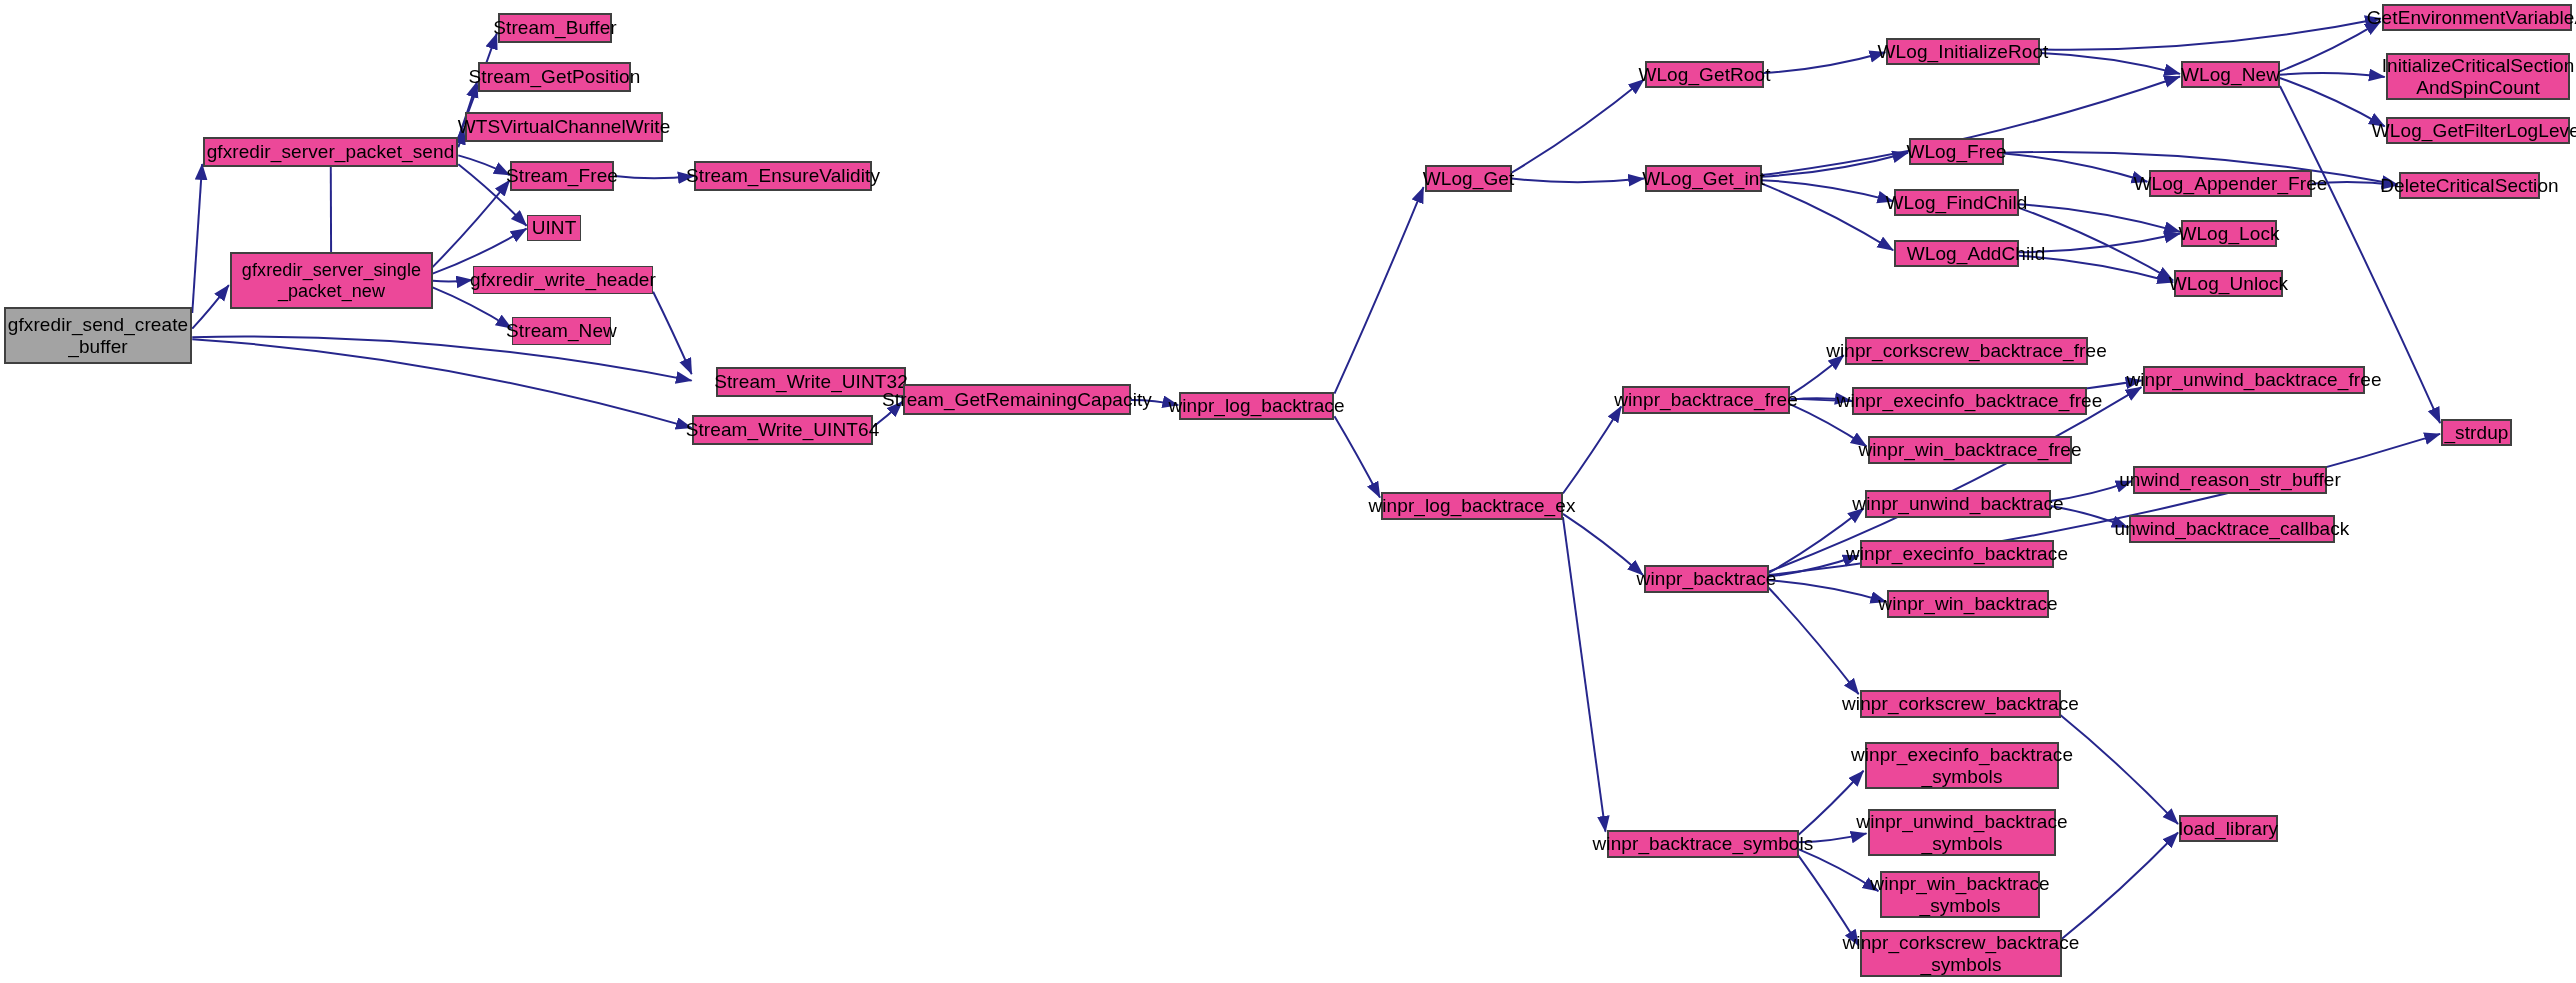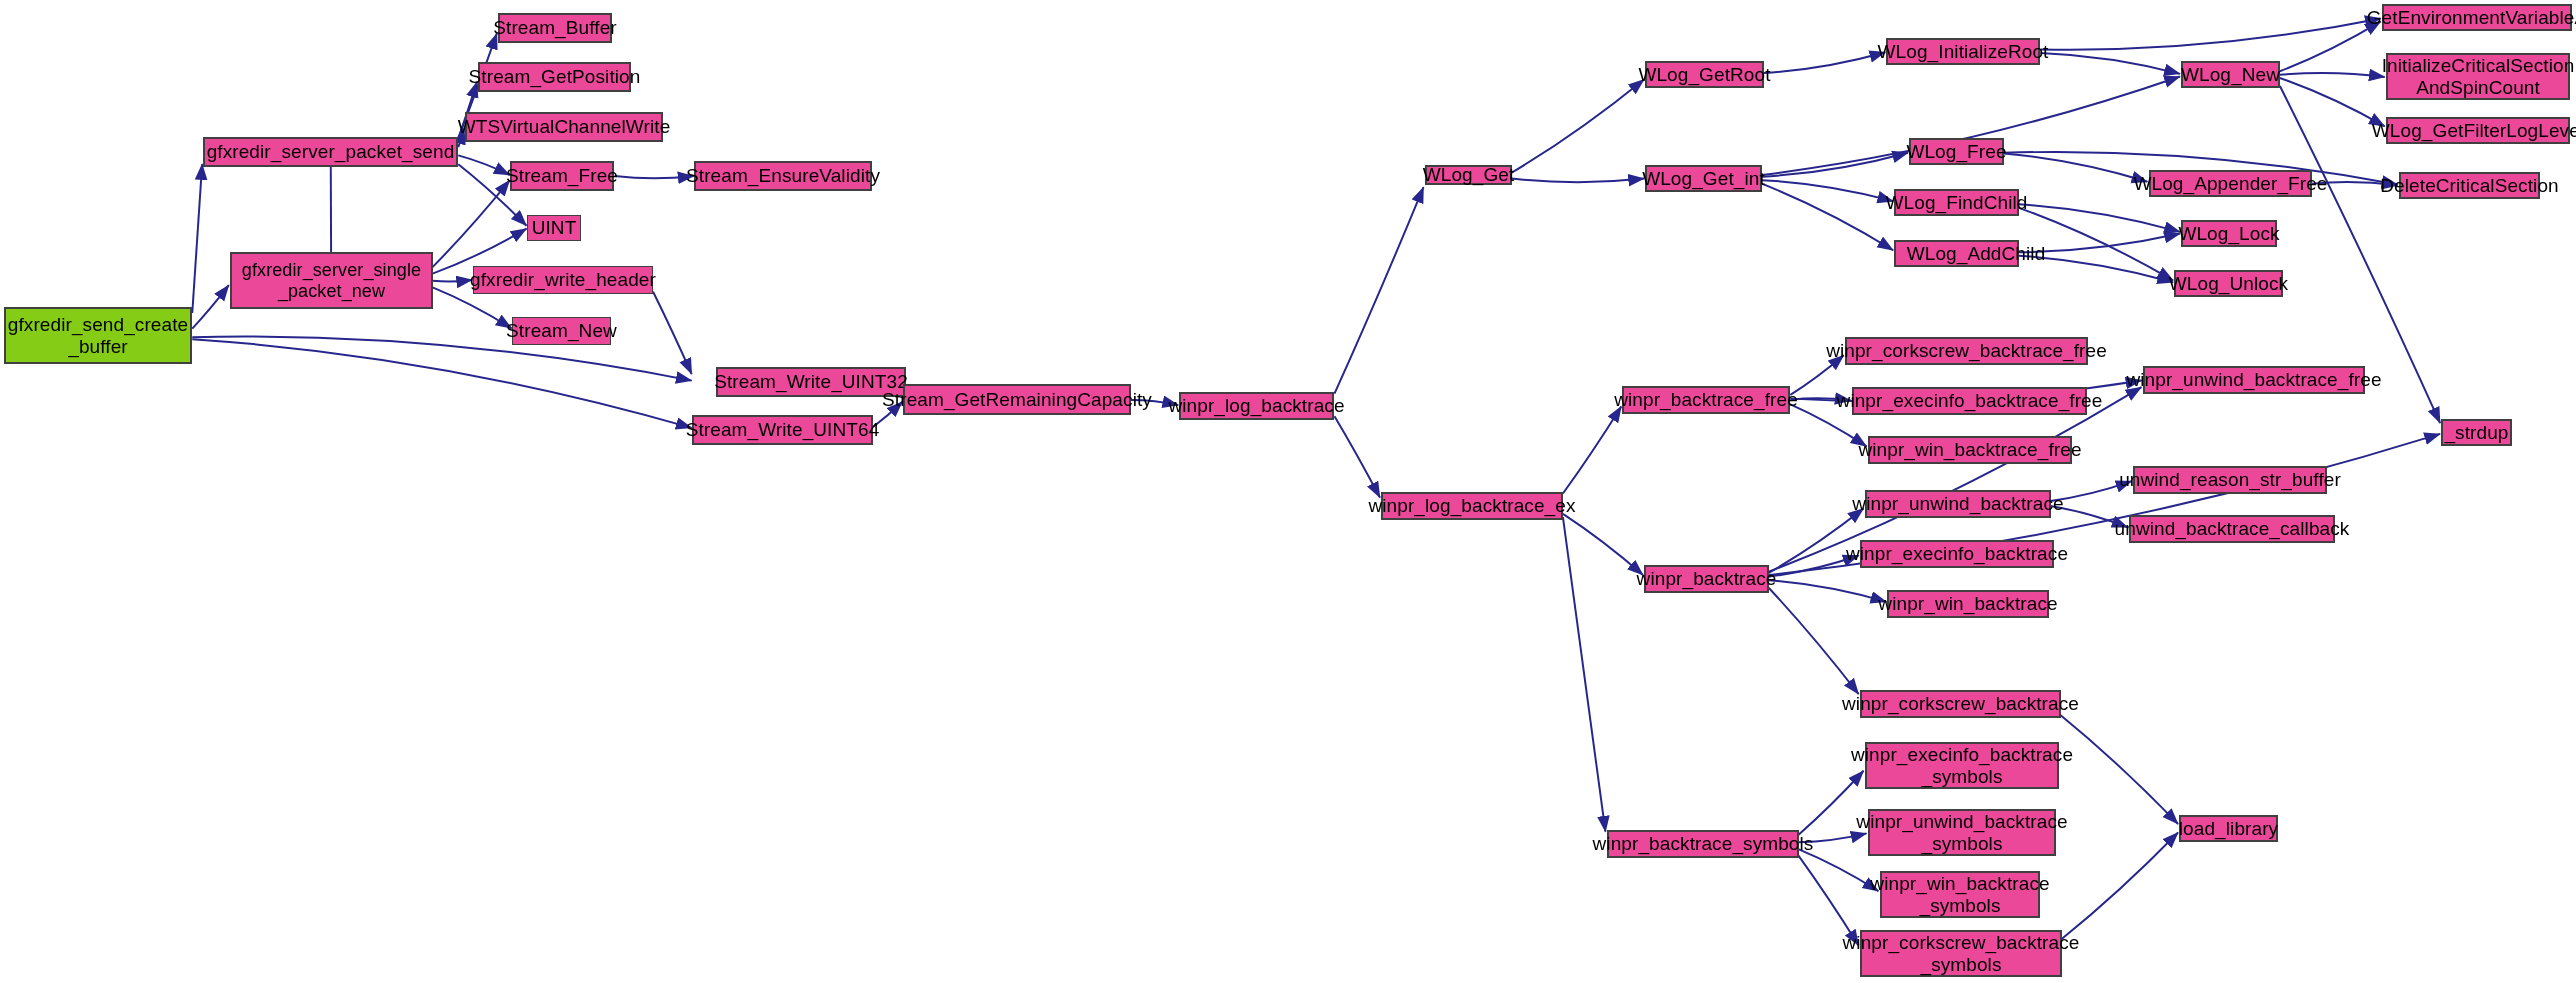--- a/index.html
+++ b/index.html
@@ -5,21 +5,21 @@
   html,body{margin:0;padding:0;background:#ffffff;}
   #canvas{position:relative;width:2576px;height:983px;background:#ffffff;
           font-family:"Liberation Sans",sans-serif;overflow:hidden;}
   svg#edges{position:absolute;left:0;top:0;width:2576px;height:983px;}
   .node{position:absolute;box-sizing:border-box;display:flex;align-items:center;
         justify-content:center;text-align:center;background:#ec4899;
         border:1px solid #404040;color:#000000;line-height:1.12;
         font-size:19px;letter-spacing:0.1px;white-space:pre;}
   .node.red{border-color:#ff0000;}
   .node.thick{border-width:2px;border-color:#404040;}
-  .node.root{background:#84cc16;border:2px solid #404040;}
+  .node.root{background:#a3a3a3;border:2px solid #404040;}
   .node span{display:block;pointer-events:none;}
 </style>
 </head>
 <body>
 
 <div id="canvas">
   <svg id="edges" viewBox="0 0 2604 994" xmlns="http://www.w3.org/2000/svg">
     <defs>
       <marker id="ah" markerWidth="9" markerHeight="9" refX="8" refY="3.2" orient="auto" markerUnits="strokeWidth">
         <path d="M0,0 L0,6.4 L8.4,3.2 z" fill="#26268c"></path>
@@ -102,21 +102,21 @@
       <div class="node thick" style="left: 510px; top: 161px; width: 104px; height: 30px;"><span>Stream_Free</span></div>
       <div class="node " style="left: 527px; top: 215px; width: 54px; height: 26px;"><span>UINT</span></div>
       <div class="node " style="left: 473px; top: 266px; width: 180px; height: 28px;"><span>gfxredir_write_header</span></div>
       <div class="node " style="left: 512px; top: 317px; width: 99px; height: 28px;"><span>Stream_New</span></div>
       <div class="node thick" style="left: 694px; top: 161px; width: 178px; height: 30px;"><span>Stream_EnsureValidity</span></div>
       <div class="node thick" style="left: 716px; top: 367px; width: 190px; height: 30px;"><span>Stream_Write_UINT32</span></div>
       <div class="node thick" style="left: 692px; top: 415px; width: 181px; height: 30px;"><span>Stream_Write_UINT64</span></div>
       <div class="node thick" style="left: 903px; top: 384px; width: 228px; height: 31px;"><span>Stream_GetRemainingCapacity</span></div>
       <div class="node thick" style="left: 1179px; top: 392px; width: 155px; height: 28px;"><span>winpr_log_backtrace</span></div>
       <div class="node thick" style="left: 1381px; top: 492px; width: 182px; height: 28px;"><span>winpr_log_backtrace_ex</span></div>
-      <div class="node thick" style="left: 1425px; top: 165px; width: 87px; height: 20px;"><span>WLog_Get</span></div>
+      <div class="node thick" style="left: 1425px; top: 165px; width: 87px; height: 27px;"><span>WLog_Get</span></div>
       <div class="node thick" style="left: 1645px; top: 61px; width: 119px; height: 27px;"><span>WLog_GetRoot</span></div>
       <div class="node thick" style="left: 1645px; top: 165px; width: 117px; height: 27px;"><span>WLog_Get_int</span></div>
       <div class="node red thick" style="left: 1886px; top: 38px; width: 154px; height: 27px;"><span>WLog_InitializeRoot</span></div>
       <div class="node thick" style="left: 1909px; top: 138px; width: 95px; height: 27px;"><span>WLog_Free</span></div>
       <div class="node thick" style="left: 1894px; top: 189px; width: 125px; height: 27px;"><span>WLog_FindChild</span></div>
       <div class="node thick" style="left: 1894px; top: 240px; width: 125px; height: 27px; padding-left: 39px;"><span>WLog_AddChild</span></div>
       <div class="node red thick" style="left: 2181px; top: 61px; width: 99px; height: 27px;"><span>WLog_New</span></div>
       <div class="node red thick" style="left: 2149px; top: 170px; width: 163px; height: 27px;"><span>WLog_Appender_Free</span></div>
       <div class="node red thick" style="left: 2181px; top: 220px; width: 96px; height: 27px;"><span>WLog_Lock</span></div>
       <div class="node red thick" style="left: 2174px; top: 270px; width: 109px; height: 27px;"><span>WLog_Unlock</span></div>

